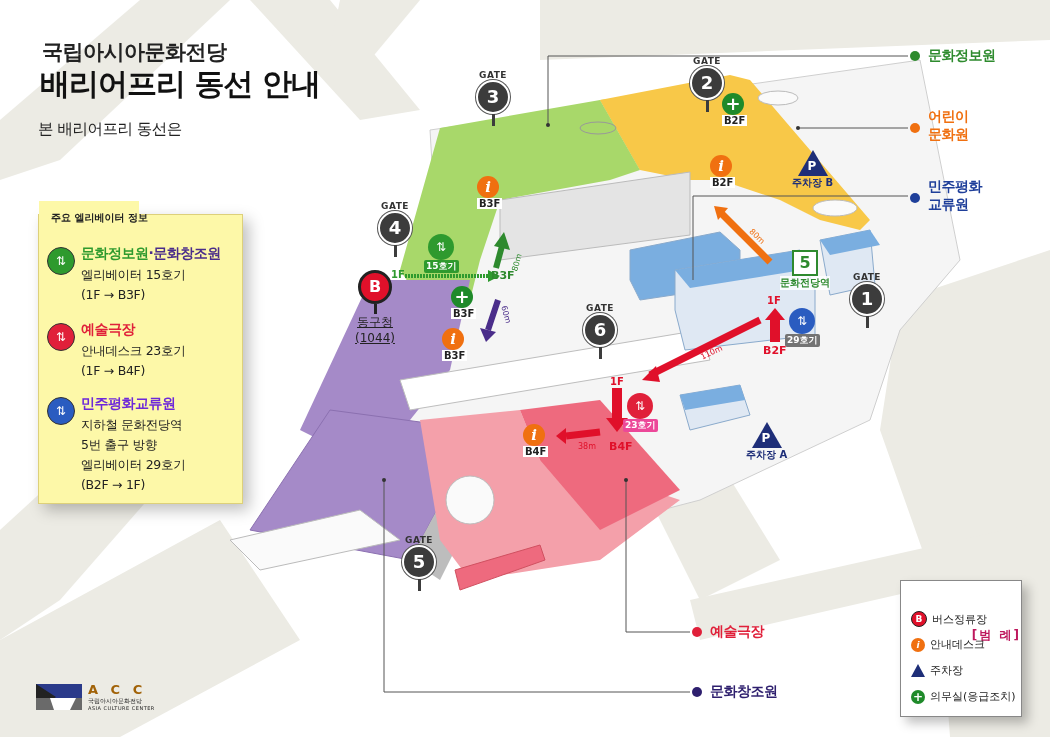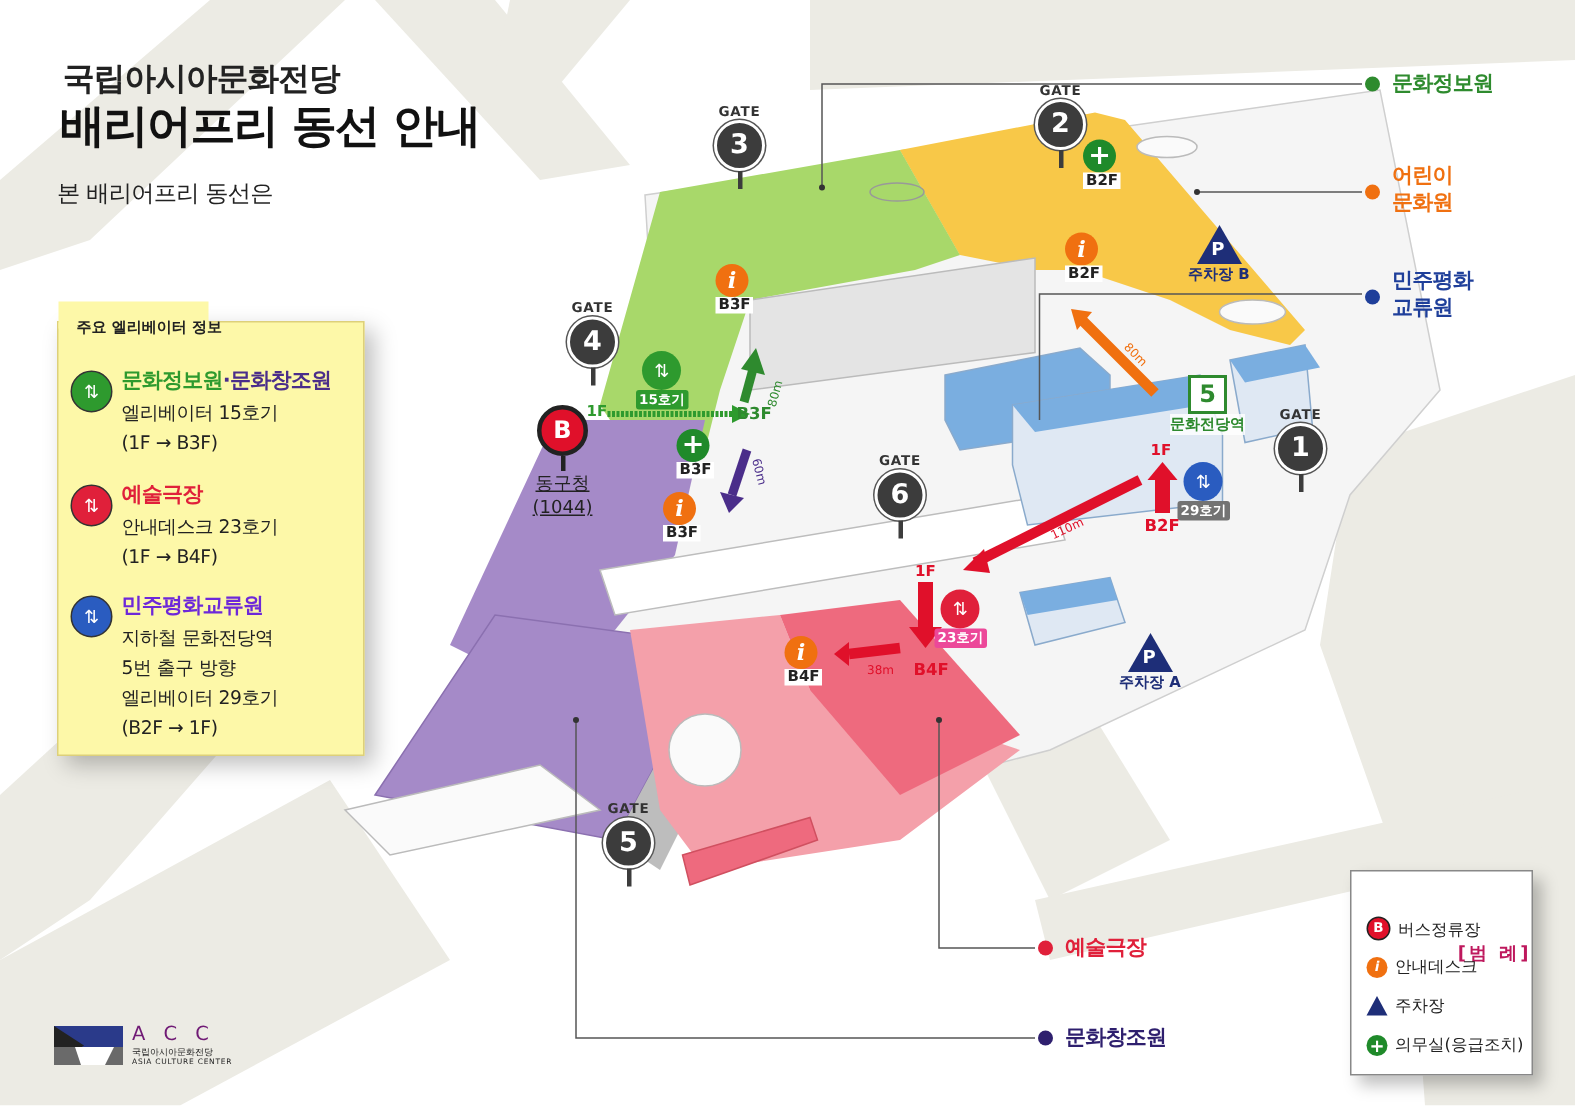--- a/index.html
+++ b/index.html
@@ -301,16 +301,16 @@
   </div>
 </div>
 
 <div class="abs logo">
   <svg width="46" height="26" viewBox="0 0 46 26" style="position:absolute;left:0;top:0">
     <rect x="0" y="0" width="46" height="26" fill="#2a3a8a"></rect>
     <polygon points="0,0 20,13 0,26" fill="#222"></polygon>
     <polygon points="0,14 46,14 46,26 0,26" fill="#6a6a6a"></polygon>
     <polygon points="14,14 40,14 34,26 18,26" fill="#fff"></polygon>
   </svg>
-  <div style="position:absolute;left:52px;top:-2px;font-size:13px;font-weight:normal;letter-spacing:4px;color:#701a75;white-space:nowrap">A C C</div>
+  <div style="position:absolute;left:52px;top:-2px;font-size:13px;font-weight:bold;letter-spacing:4px;color:#a16207;white-space:nowrap">A C C</div>
   <div style="position:absolute;left:52px;top:13px;font-size:6px;color:#222;white-space:nowrap">국립아시아문화전당</div>
   <div style="position:absolute;left:52px;top:21px;font-size:5px;color:#222;white-space:nowrap;letter-spacing:0.5px">ASIA CULTURE CENTER</div>
 </div>
 
 </body></html>

